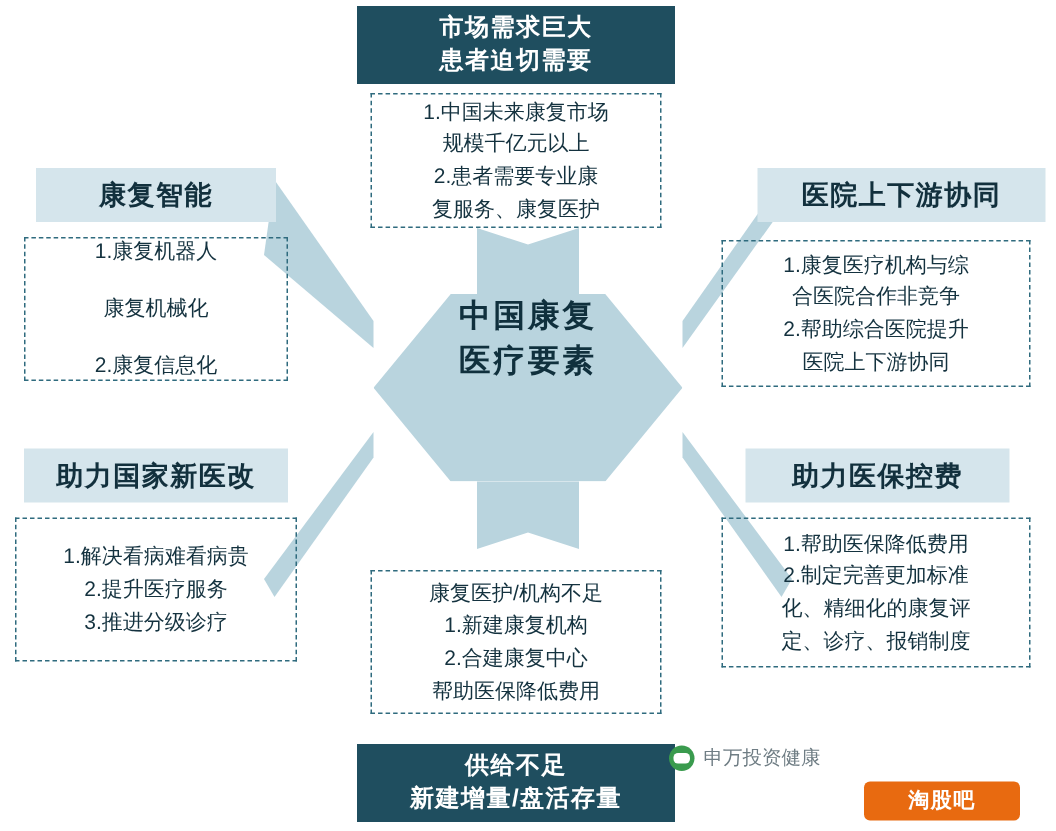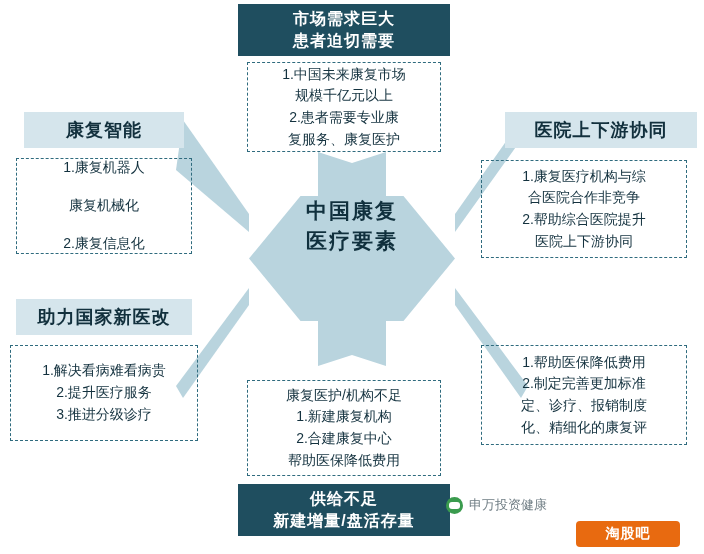--- a/index.html
+++ b/index.html
@@ -164,36 +164,37 @@
   </div>
 
   <div class="chip" style="left:16px;top:299px;width:176px;height:36px;">助力国家新医改</div>
 
   <div class="dbox" style="left:10px;top:345px;width:188px;height:96px;">
     <span>1.解决看病难看病贵</span>
     <span>2.提升医疗服务</span>
     <span>3.推进分级诊疗</span>
   </div>
 
+  <div class="chip" style="left:497px;top:299px;width:176px;height:36px;">助力医保控费</div>
 
   <div class="dbox" style="left:481px;top:345px;width:206px;height:100px;">
     <span>1.帮助医保降低费用</span>
     <span>2.制定完善更加标准</span>
+    <span>化、精细化的康复评</span>
     <span>定、诊疗、报销制度</span>
-    <span>化、精细化的康复评</span>
   </div>
 
   <div class="dbox" style="left:247px;top:380px;width:194px;height:96px;">
     <span>康复医护/机构不足</span>
     <span>1.新建康复机构</span>
     <span>2.合建康复中心</span>
     <span>帮助医保降低费用</span>
   </div>
 
-  <div class="bar" style="left:238px;top:484px;width:212px;height:52px;">
+  <div class="bar" style="left:238px;top:496px;width:212px;height:52px;">
     <span>供给不足</span>
     <span>新建增量/盘活存量</span>
   </div>
 
   <div id="wm">
     <span class="logo"></span>
     <span>申万投资健康</span>
   </div>
 
   <div id="badge">淘股吧</div>

